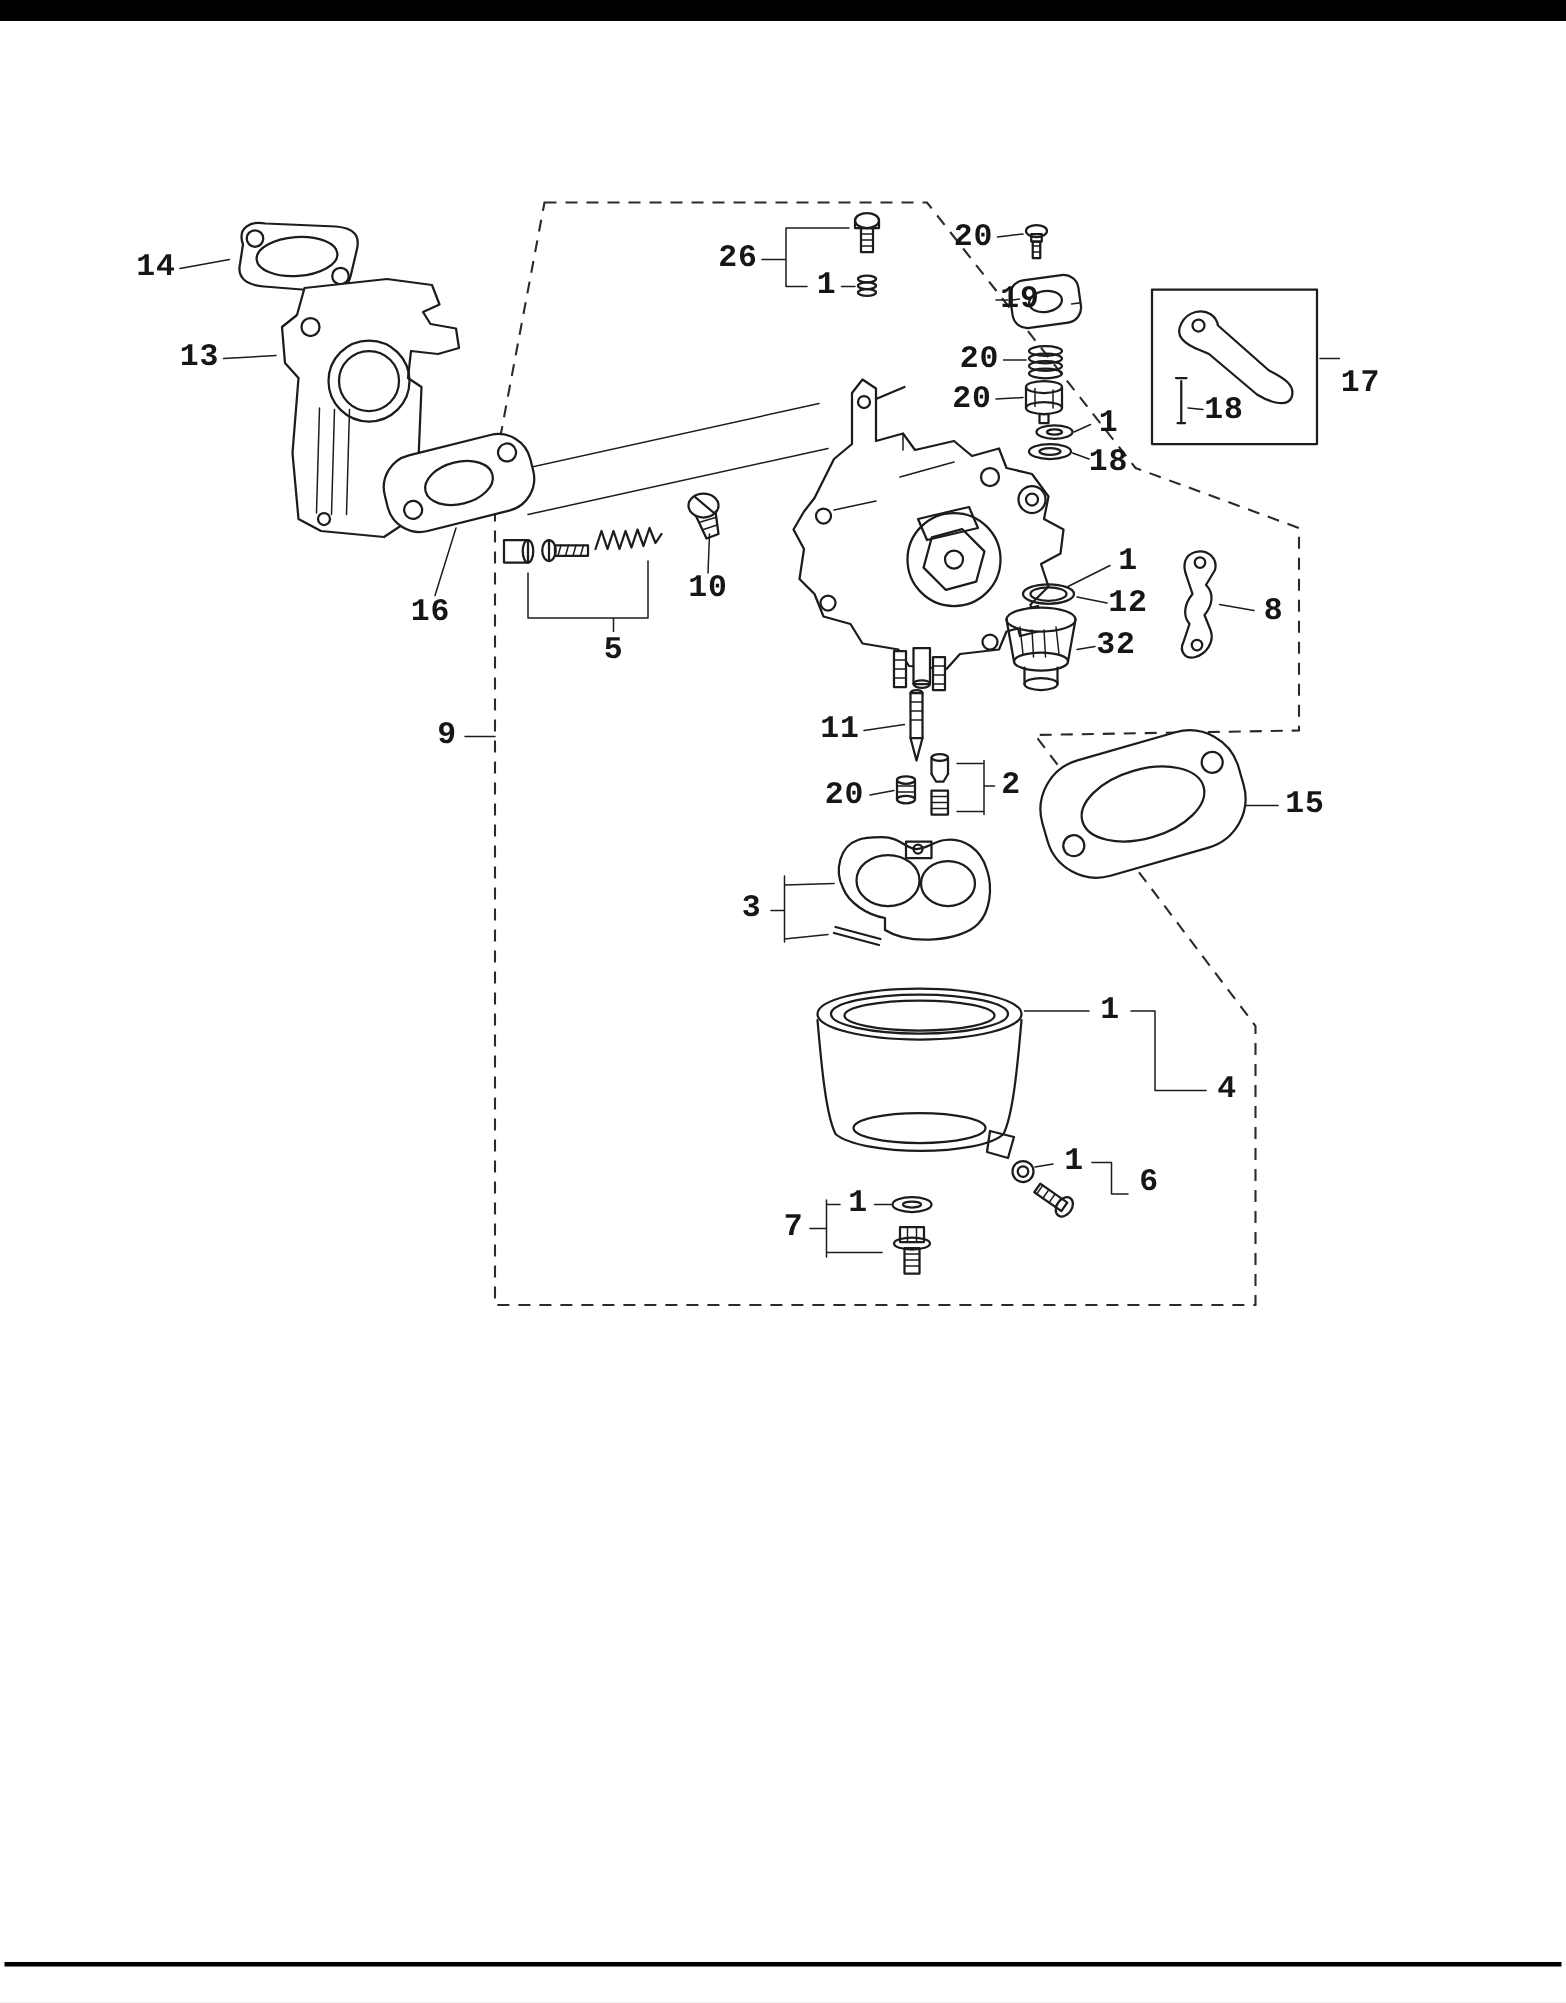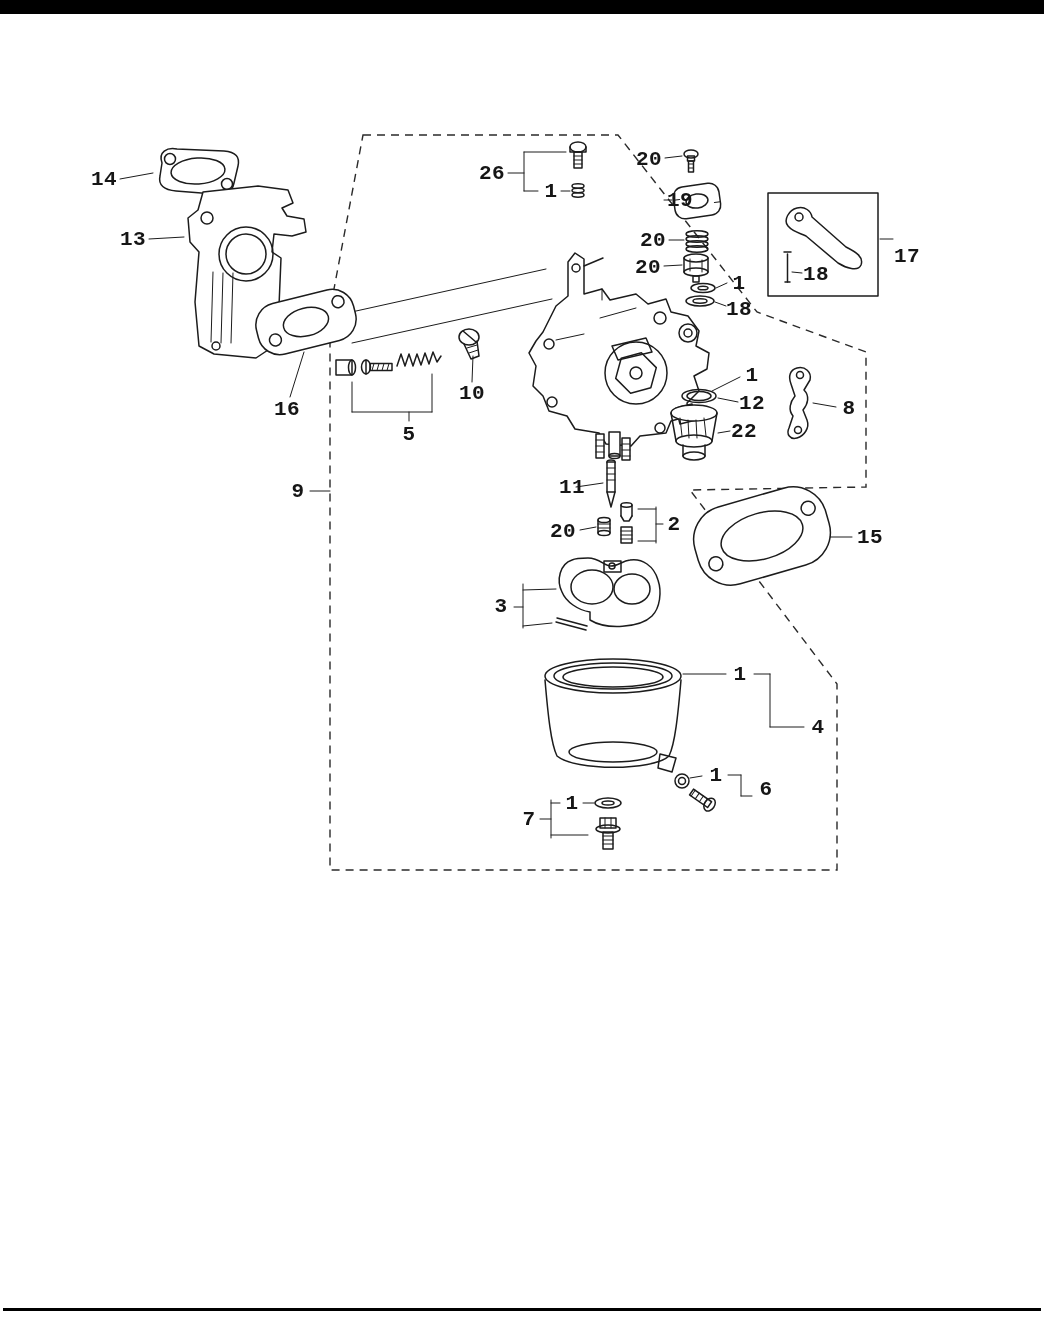--- a/index.html
+++ b/index.html
@@ -288,24 +288,24 @@
   <div class="callout" style="left:648px;top:267px">20</div>
   <div class="callout" style="left:739px;top:283px">1</div>
   <div class="callout" style="left:739px;top:309px">18</div>
   <div class="callout" style="left:907px;top:256px">17</div>
   <div class="callout" style="left:816px;top:274px">18</div>
   <div class="callout" style="left:287px;top:409px">16</div>
   <div class="callout" style="left:409px;top:434px">5</div>
   <div class="callout" style="left:472px;top:393px">10</div>
   <div class="callout" style="left:752px;top:375px">1</div>
   <div class="callout" style="left:752px;top:403px">12</div>
-  <div class="callout" style="left:744px;top:431px">22</div>
+  <div class="callout" style="left:744px;top:431px">32</div>
   <div class="callout" style="left:849px;top:408px">8</div>
   <div class="callout" style="left:298px;top:491px">9</div>
-  <div class="callout" style="left:572px;top:487px">11</div>
+  <div class="callout" style="left:560px;top:487px">11</div>
   <div class="callout" style="left:563px;top:531px">20</div>
   <div class="callout" style="left:674px;top:524px">2</div>
   <div class="callout" style="left:870px;top:537px">15</div>
   <div class="callout" style="left:501px;top:606px">3</div>
   <div class="callout" style="left:740px;top:674px">1</div>
   <div class="callout" style="left:818px;top:727px">4</div>
   <div class="callout" style="left:716px;top:775px">1</div>
   <div class="callout" style="left:766px;top:789px">6</div>
   <div class="callout" style="left:572px;top:803px">1</div>
   <div class="callout" style="left:529px;top:819px">7</div>

